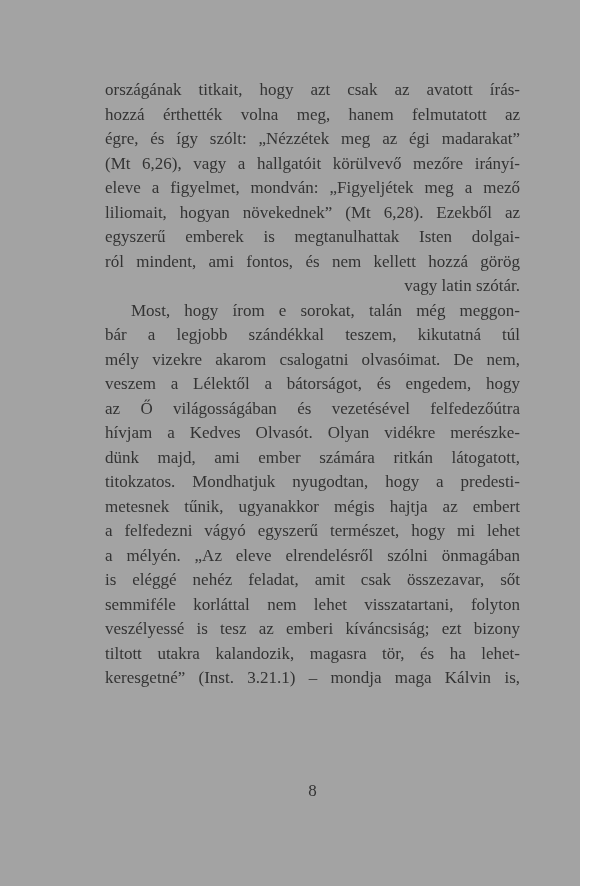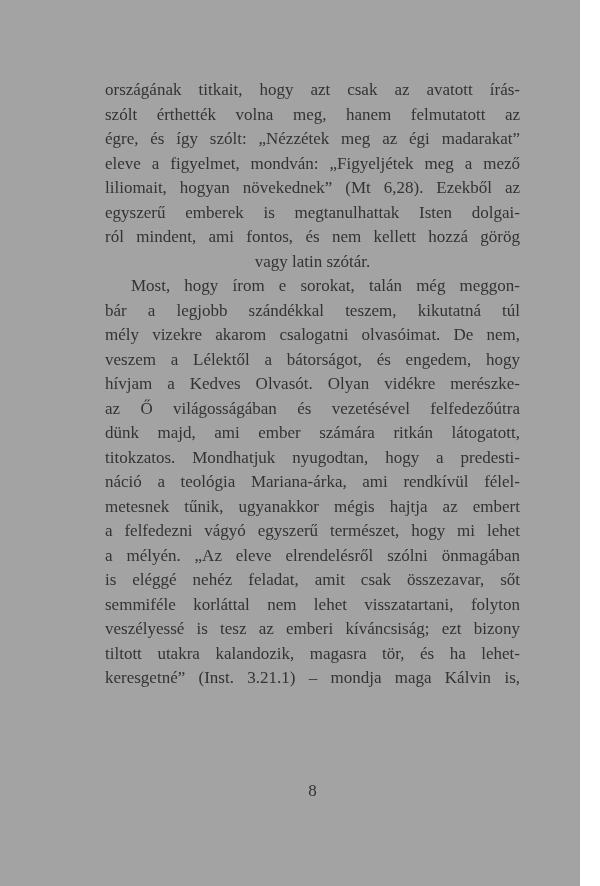--- a/index.html
+++ b/index.html
@@ -28,21 +28,21 @@
     height: 24.5px;
     white-space: nowrap;
     color: #333333;
   }
   .text-line.j {
     white-space: normal;
     text-align: justify;
     text-align-last: justify;
   }
   .text-line.l {
-    text-align: center;
+    text-align: right;
   }
   .text-line.indent {
     text-indent: 26px;
   }
   .page-number {
     position: absolute;
     left: 105px;
     top: 779px;
     width: 415px;
     text-align: center;
@@ -50,36 +50,36 @@
     line-height: 24.5px;
     color: #333333;
   }
 </style>
 </head>
 <body>
 
 <div class="page">
   <div class="text-column" id="text-column">
       <div class="text-line j">országának titkait, hogy azt csak az avatott írás-</div>
-      <div class="text-line j">szólt érthették volna meg, hanem felmutatott az</div>
+      <div class="text-line j">hozzá érthették volna meg, hanem felmutatott az</div>
       <div class="text-line j">égre, és így szólt: „Nézzétek meg az égi madarakat”</div>
+      <div class="text-line j">(Mt 6,26), vagy a hallgatóit körülvevő mezőre irányí-</div>
       <div class="text-line j">eleve a figyelmet, mondván: „Figyeljétek meg a mező</div>
       <div class="text-line j">liliomait, hogyan növekednek” (Mt 6,28). Ezekből az</div>
       <div class="text-line j">egyszerű emberek is megtanulhattak Isten dolgai-</div>
       <div class="text-line j">ról mindent, ami fontos, és nem kellett hozzá görög</div>
       <div class="text-line l">vagy latin szótár.</div>
       <div class="text-line j indent">Most, hogy írom e sorokat, talán még meggon-</div>
       <div class="text-line j">bár a legjobb szándékkal teszem, kikutatná túl</div>
       <div class="text-line j">mély vizekre akarom csalogatni olvasóimat. De nem,</div>
       <div class="text-line j">veszem a Lélektől a bátorságot, és engedem, hogy</div>
+      <div class="text-line j">az Ő világosságában és vezetésével felfedezőútra</div>
       <div class="text-line j">hívjam a Kedves Olvasót. Olyan vidékre merészke-</div>
-      <div class="text-line j">az Ő világosságában és vezetésével felfedezőútra</div>
       <div class="text-line j">dünk majd, ami ember számára ritkán látogatott,</div>
       <div class="text-line j">titokzatos. Mondhatjuk nyugodtan, hogy a predesti-</div>
-      <div class="text-line j">náció a teológia Mariana-árka, ami rendkívül félel-</div>
       <div class="text-line j">metesnek tűnik, ugyanakkor mégis hajtja az embert</div>
       <div class="text-line j">a felfedezni vágyó egyszerű természet, hogy mi lehet</div>
       <div class="text-line j">a mélyén. „Az eleve elrendelésről szólni önmagában</div>
       <div class="text-line j">is eléggé nehéz feladat, amit csak összezavar, sőt</div>
       <div class="text-line j">semmiféle korláttal nem lehet visszatartani, folyton</div>
       <div class="text-line j">veszélyessé is tesz az emberi kíváncsiság; ezt bizony</div>
       <div class="text-line j">tiltott utakra kalandozik, magasra tör, és ha lehet-</div>
       <div class="text-line j">keresgetné” (Inst. 3.21.1) – mondja maga Kálvin is,</div>
     </div>
   <div class="page-number">8</div>

